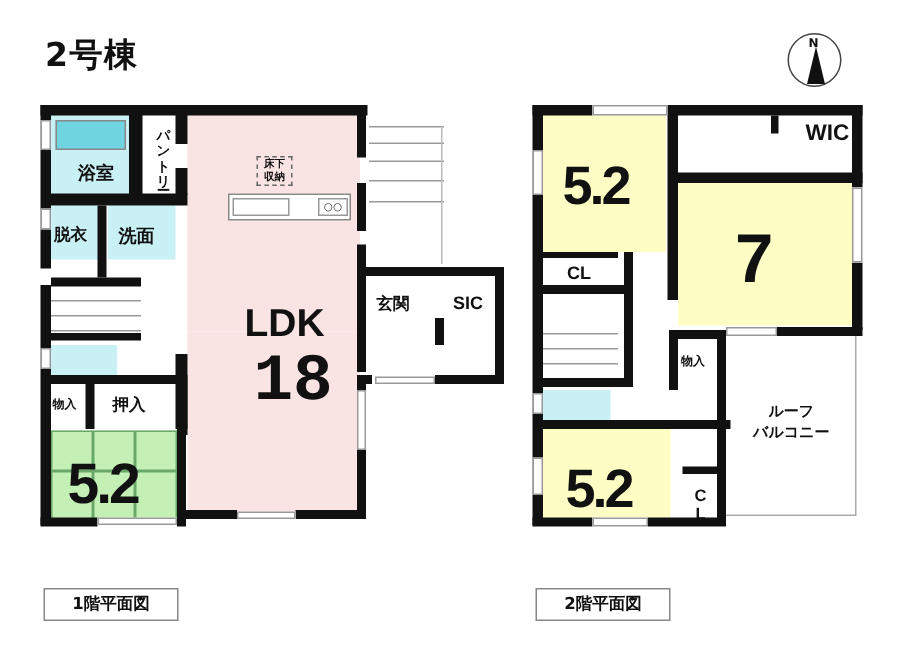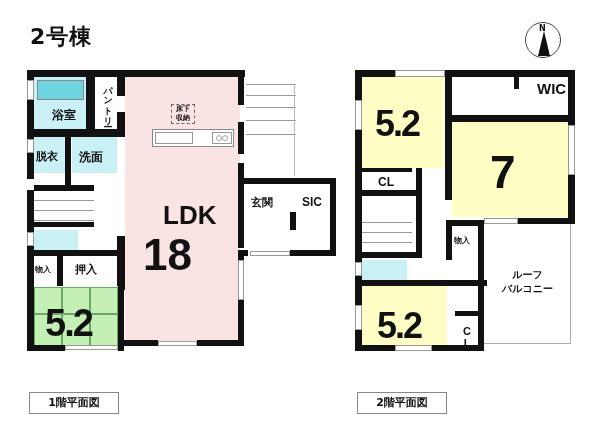--- a/index.html
+++ b/index.html
@@ -105,21 +105,21 @@
   <div class="win" style="left:65px;top:345px;width:53px;height:5px;"></div>
   <div class="win" style="left:158px;top:341px;width:39px;height:5px;"></div>
   <div class="win" style="left:238px;top:260px;width:6px;height:40px;"></div>
   <div class="win" style="left:250px;top:251px;width:40px;height:5px;"></div>
 
   <div class="lbl" style="left:52px;top:107px;font-size:12px;">浴室</div>
   <div class="lbl" style="left:99px;top:80px;width:14px;font-size:9px;line-height:10px;writing-mode:vertical-rl;">パントリー</div>
   <div class="lbl" style="left:36px;top:149px;font-size:11px;">脱衣</div>
   <div class="lbl" style="left:79px;top:149px;font-size:12px;">洗面</div>
   <div class="lbl big" style="left:163px;top:200px;font-size:26px;">LDK</div>
-  <div class="lbl big" style="left:143px;top:230px;font-size:44px;">18</div>
+  <div class="lbl big" style="left:169px;top:230px;font-size:44px;font-family:Liberation Mono, monospace;">18</div>
   <div class="lbl" style="left:251px;top:195px;font-size:11px;">玄関</div>
   <div class="lbl big" style="left:302px;top:195px;font-size:12px;">SIC</div>
   <div class="lbl" style="left:35px;top:264px;font-size:8px;">物入</div>
   <div class="lbl" style="left:75px;top:262px;font-size:11px;">押入</div>
   <div class="lbl big" style="left:45px;top:302px;font-size:38px;letter-spacing:-2px;">5.2</div>
 
   <div class="caption" style="left:29px;top:392px;width:90px;height:22px;">1階平面図</div>
 </div>
 
 <div>

